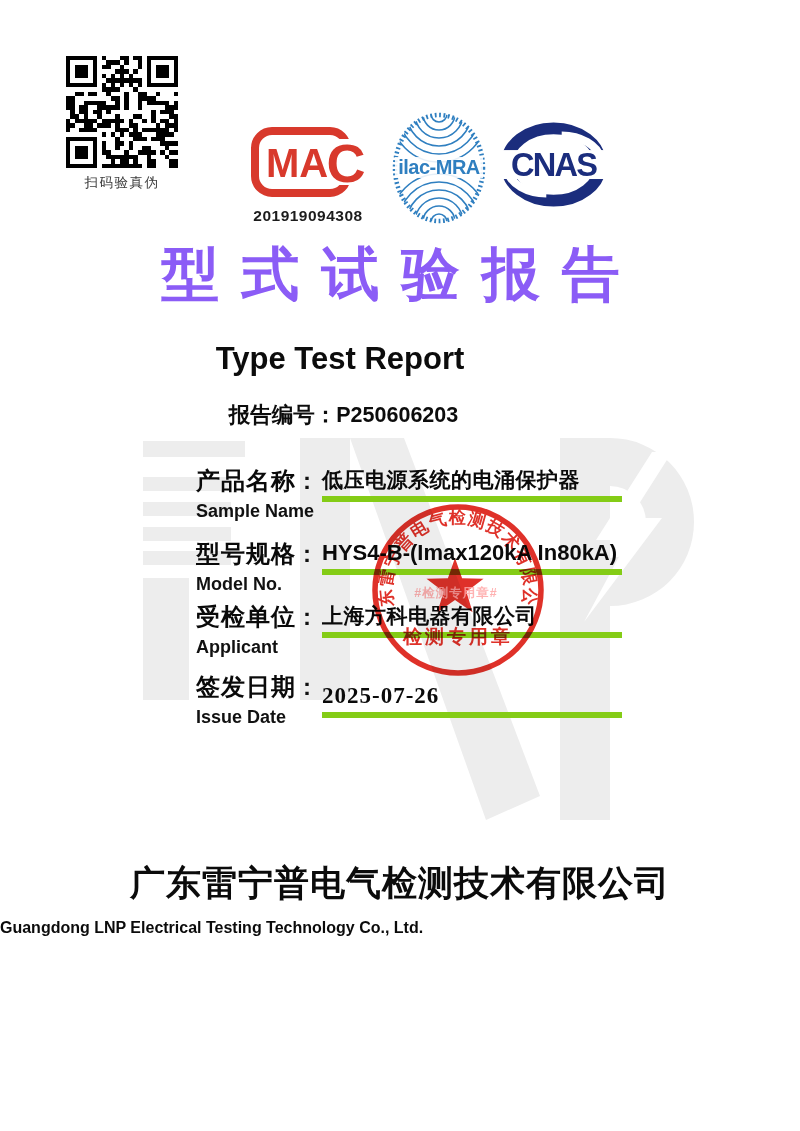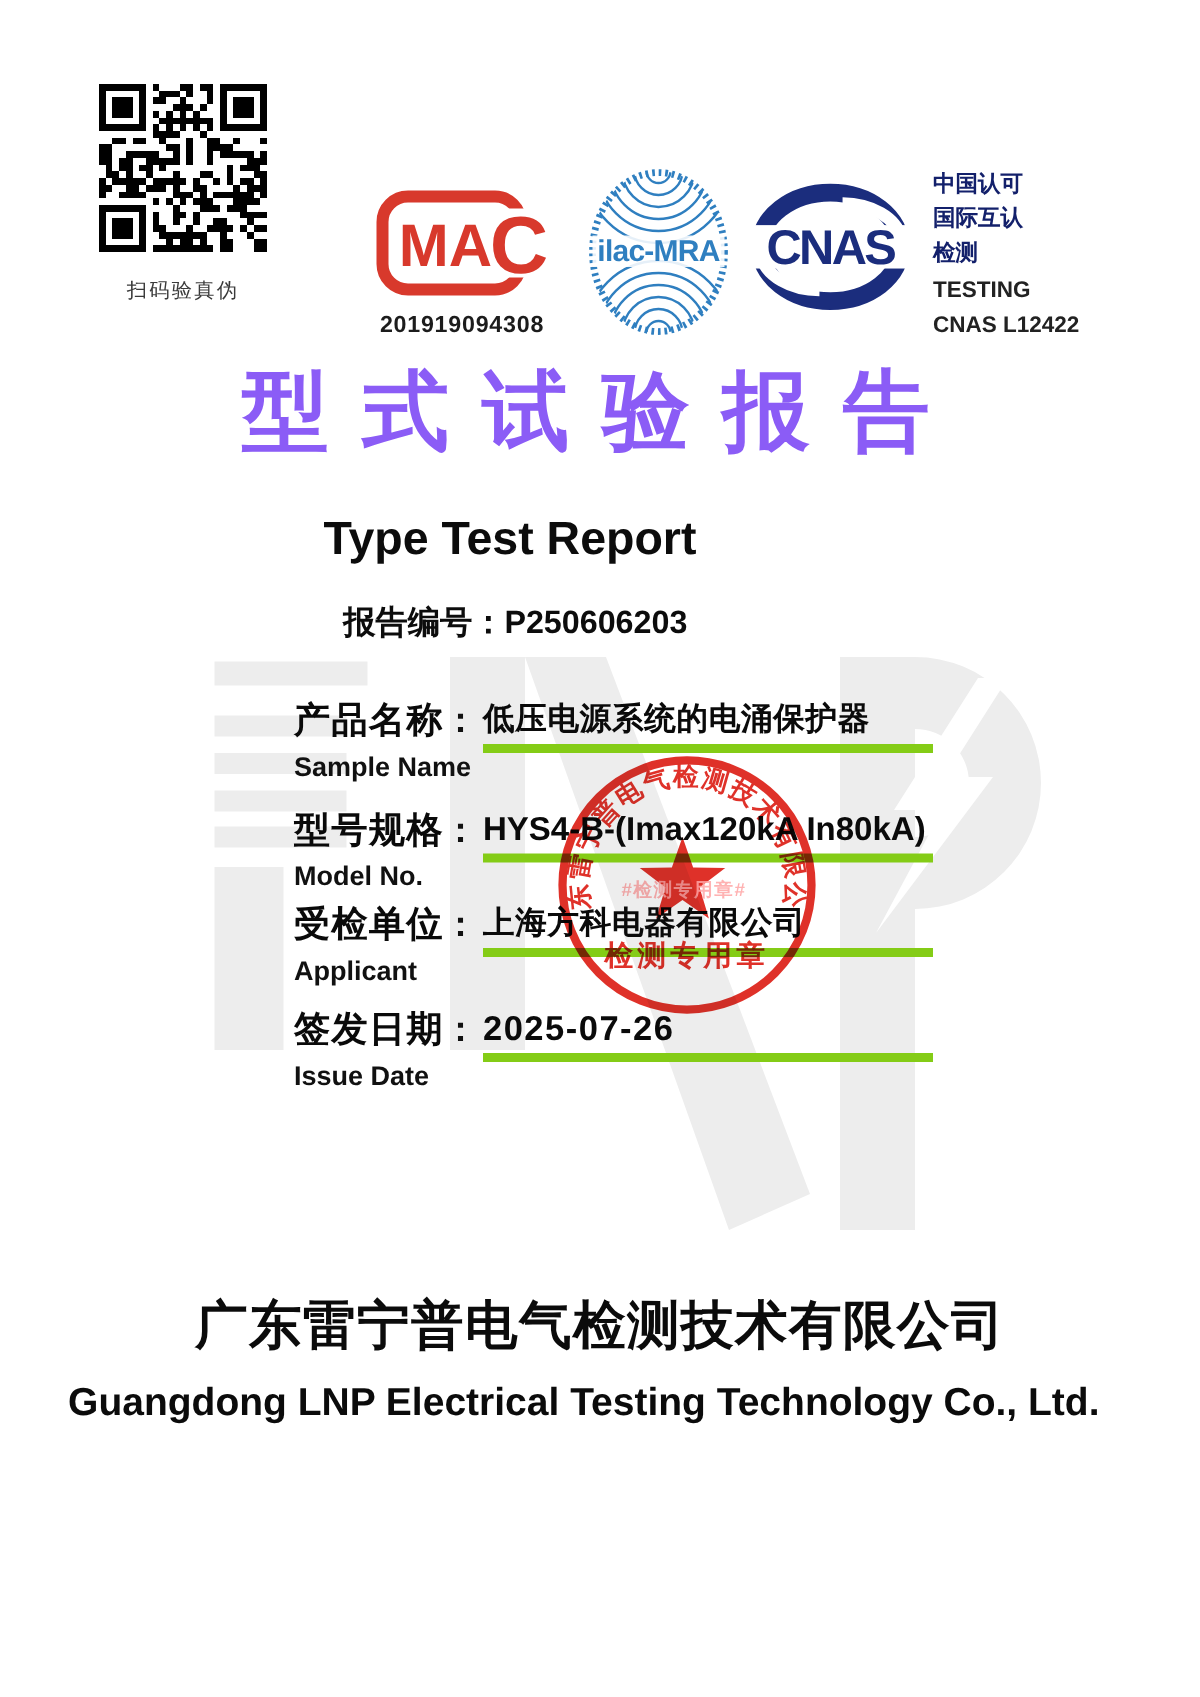--- a/index.html
+++ b/index.html
@@ -4,21 +4,21 @@
 <style>
   html,body{margin:0;padding:0;background:#fff;}
   .canvas{position:relative;width:800px;height:1131px;background:#ffffff;overflow:hidden;
           font-family:"Liberation Sans",sans-serif;color:#111;}
 
   
   .watermark{position:absolute;left:0;top:0;width:800px;height:1131px;z-index:0;}
 
   
   .qr-block{position:absolute;left:66px;top:56px;width:112px;z-index:1;}
-  .qr-caption{margin-top:12px;text-align:center;font-family:"Liberation Serif",serif;
+  .qr-caption{margin-top:2px;text-align:center;font-family:"Liberation Serif",serif;
               font-size:13.5px;color:#3a3a3a;letter-spacing:1.5px;white-space:nowrap;}
 
   
   .cma{position:absolute;left:250px;top:124px;width:116px;z-index:1;text-align:center;}
   .cma-number{margin-top:1px;font-size:15.5px;font-weight:600;color:#1c1c1c;letter-spacing:.5px;}
   .ilac{position:absolute;left:392px;top:112px;z-index:1;}
   .cnas{position:absolute;left:502px;top:122px;z-index:1;}
   .accreditation{position:absolute;left:622px;top:112px;z-index:1;line-height:23.2px;}
   .acc-zh{font-family:"Liberation Serif",serif;font-weight:700;font-size:15px;color:#13206b;}
   .acc-en{font-family:"Liberation Sans",sans-serif;font-weight:700;font-size:15px;color:#222;}
@@ -34,31 +34,31 @@
   
   .row{position:absolute;left:196px;width:440px;height:60px;z-index:2;}
   .f-label{position:absolute;left:0;top:0;font-size:24px;font-weight:800;color:#0a0a0a;
            letter-spacing:1px;line-height:26px;white-space:nowrap;}
   .f-sub{position:absolute;left:0;top:33px;font-size:18px;font-weight:700;color:#111;white-space:nowrap;}
   .f-colon{position:absolute;left:107px;top:0;font-size:24px;font-weight:800;line-height:26px;}
   .f-value{position:absolute;left:126px;top:-2px;width:300px;border-bottom:6px solid #84cc16;
            padding-bottom:3px;font-size:21px;font-weight:800;line-height:27px;
            letter-spacing:.5px;white-space:nowrap;color:#0a0a0a;}
   .v-model{font-size:22px;letter-spacing:0;}
-  .v-date{font-family:Liberation Sans, sans-serif;font-size:23px;font-weight:700;letter-spacing:1px;}
+  .v-date{font-family:Liberation Serif, serif;font-size:23px;font-weight:700;letter-spacing:1px;margin-top:10px;}
 
   
   .stamp{position:absolute;left:368px;top:500px;width:180px;height:180px;z-index:3;
          mix-blend-mode:multiply;opacity:.93;}
 
   
   .footer-zh{position:absolute;left:0;top:860px;width:800px;text-align:center;z-index:1;
              font-size:35px;font-weight:900;color:#0b0b0b;letter-spacing:1px;white-space:nowrap;}
-  .footer-en{position:absolute;left:0;top:919px;width:733px;text-align:right;z-index:1;
-             font-size:26px;font-weight:700;color:#0b0b0b;}
+  .footer-en{position:absolute;left:0;top:919px;width:733px;text-align:left;z-index:1;
+             font-size:16px;font-weight:700;color:#0b0b0b;}
 </style>
 </head>
 <body>
 
 <div class="canvas">
 
   <svg class="watermark" viewBox="0 0 800 1131" aria-hidden="true">
     <g fill="#ededed">
       <rect x="143" y="441" width="102" height="16"></rect>
       <rect x="143" y="477" width="88" height="14"></rect>
@@ -355,27 +355,20 @@
   <div class="cnas">
     <svg viewBox="0 0 115 95" width="104" height="86">
       <ellipse cx="57" cy="47" rx="52" ry="40" fill="none" stroke="#1b2d7d" stroke-width="13"></ellipse>
       <path d="M66,15 A44,30 0 0 1 109,40" fill="none" stroke="#ffffff" stroke-width="9"></path>
       <path d="M6,54 A44,30 0 0 0 49,79" fill="none" stroke="#ffffff" stroke-width="9"></path>
       <rect x="0" y="31" width="115" height="32" fill="#ffffff"></rect>
       <text x="57" y="60" text-anchor="middle" font-size="36" font-weight="900" fill="#1b2d7d" font-family="Liberation Sans, sans-serif" letter-spacing="-2">CNAS</text>
     </svg>
   </div>
 
-  <div class="accreditation">
-    <div class="acc-zh">中国认可</div>
-    <div class="acc-zh">国际互认</div>
-    <div class="acc-zh">检测</div>
-    <div class="acc-en">TESTING</div>
-    <div class="acc-en">CNAS L12422</div>
-  </div>
 
   <div class="title-zh">型 式 试 验 报 告</div>
   <div class="title-en">Type Test Report</div>
   <div class="report-no"><span>报告编号：</span><span>P250606203</span></div>
 
   <div class="row" style="top:468px">
     <div class="f-label">产品名称</div>
     <div class="f-sub">Sample Name</div>
     <div class="f-colon">:</div>
     <div class="f-value">低压电源系统的电涌保护器</div>

